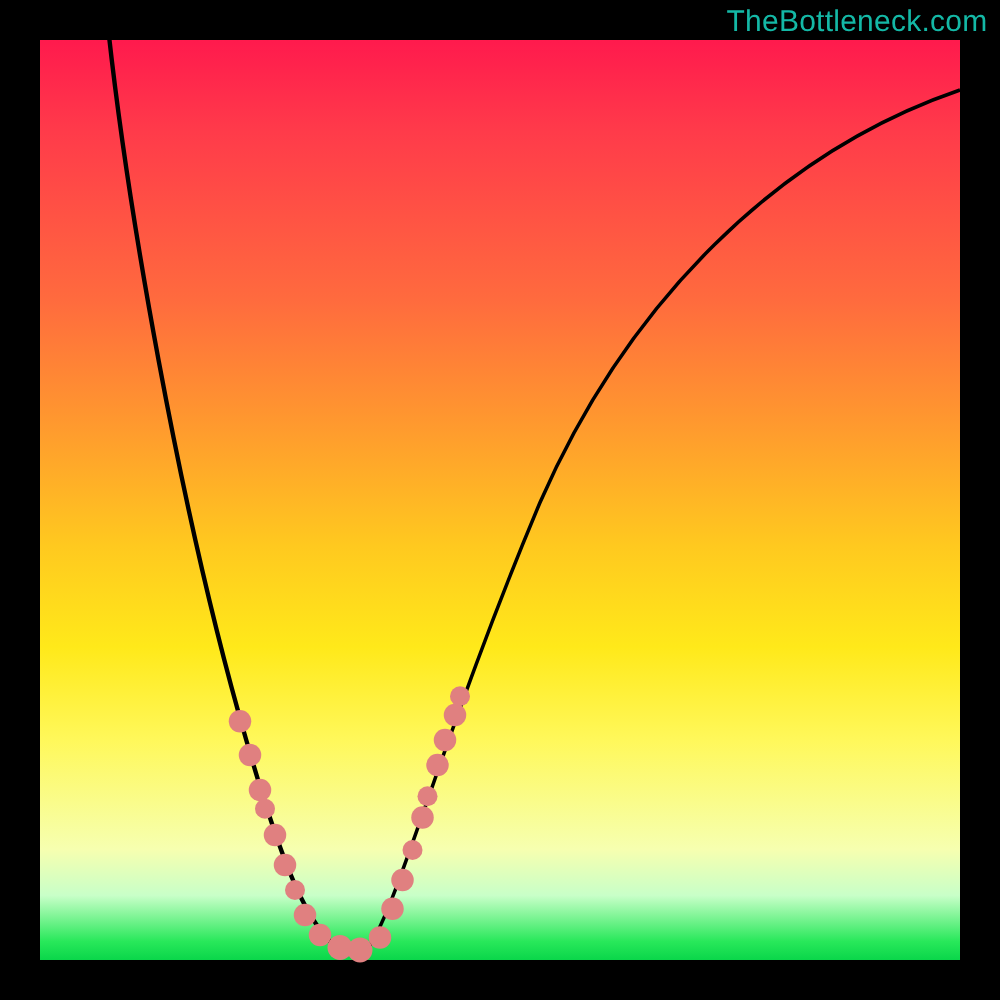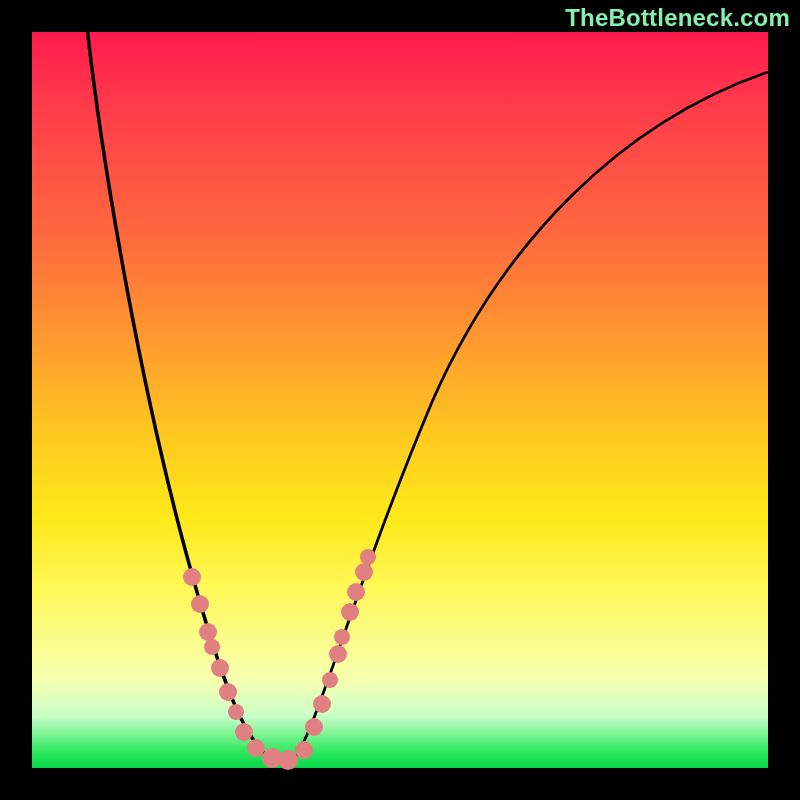--- a/index.html
+++ b/index.html
@@ -14,23 +14,23 @@
   .frame {
     position: relative;
     width: 800px;
     height: 800px;
     background: #000;
   }
   .watermark {
     position: absolute;
     top: 4px;
     right: 10px;
-    color: #86efac;
+    color: #14b8a6;
     font-size: 24px;
-    font-weight: 700;
+    font-weight: 400;
     letter-spacing: 0.2px;
     z-index: 3;
   }
   .plot-area {
     position: absolute;
     left: 32px;
     top: 32px;
     width: 736px;
     height: 736px;
     

